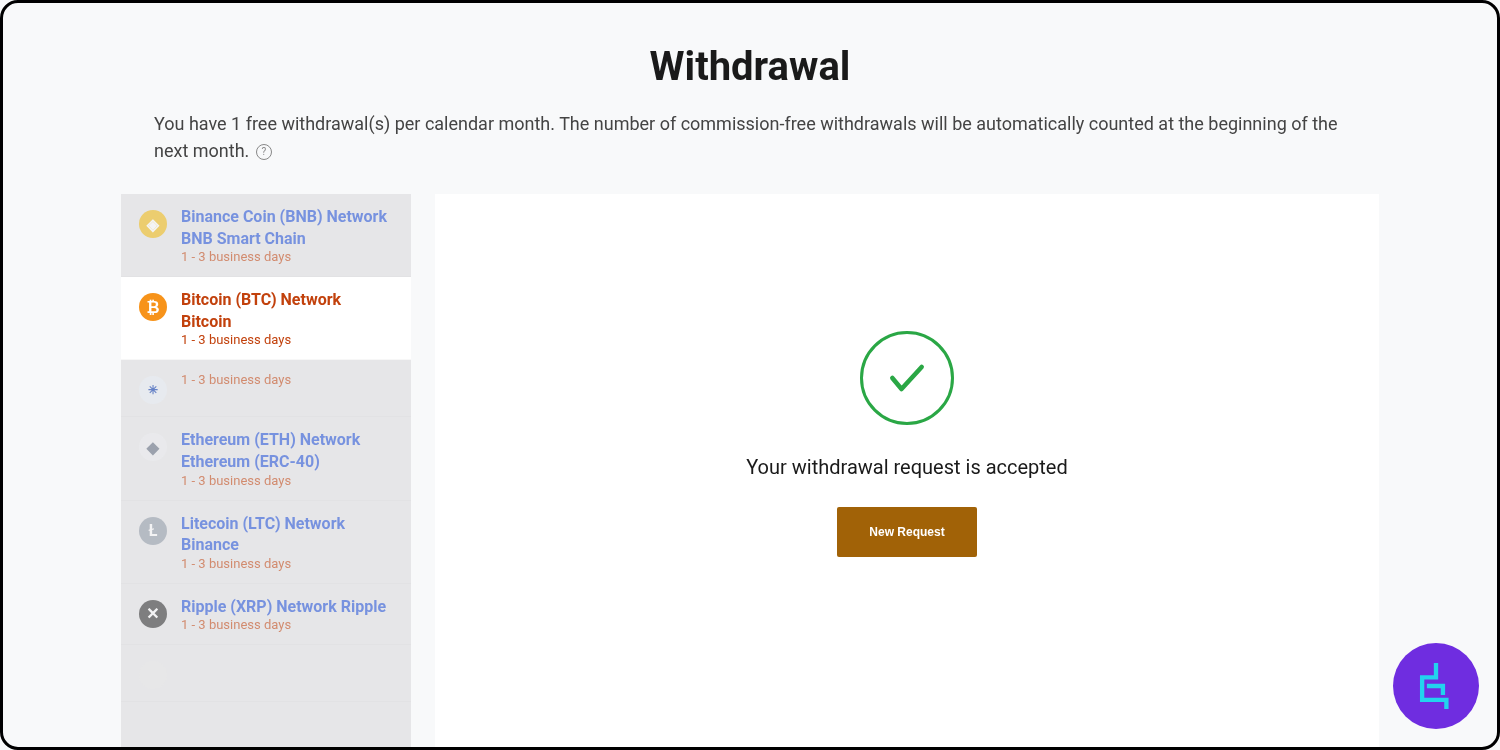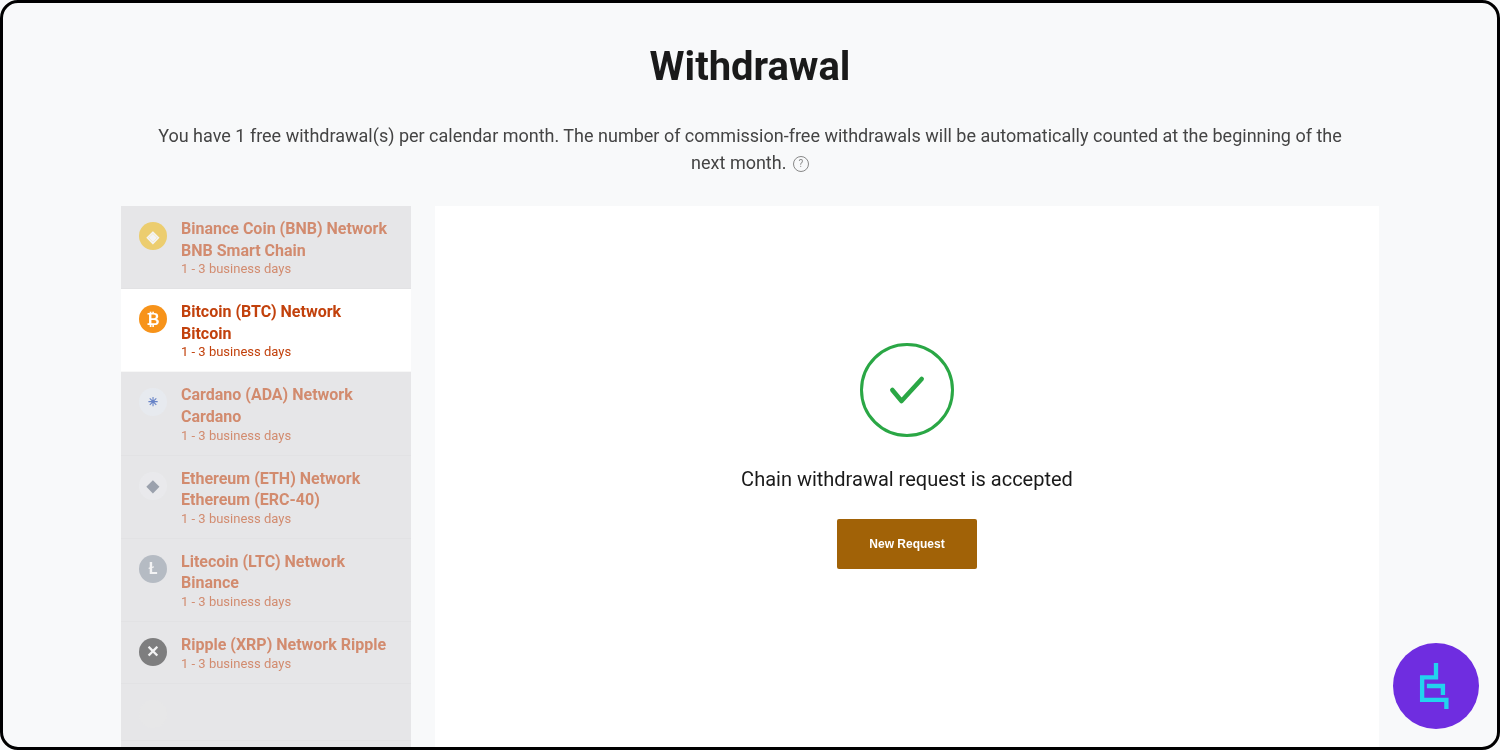--- a/index.html
+++ b/index.html
@@ -20,25 +20,25 @@
   overflow: hidden;
 }
 .page-title {
   text-align: center;
   font-size: 40px;
   font-weight: 700;
   color: #1a1a1a;
   margin-top: 40px;
 }
 .subtitle {
-  text-align: center;
+  text-align: left;
   font-size: 18px;
   color: #444;
   max-width: 1240px;
-  margin: 32px auto 0;
+  margin: 20px auto 0;
   line-height: 1.5;
   padding: 0 24px;
 }
 .help-icon {
   display: inline-flex;
   align-items: center;
   justify-content: center;
   width: 16px;
   height: 16px;
   border: 1.5px solid #888;
@@ -88,21 +88,21 @@
   font-weight: 700;
   color: #fff;
 }
 .coin-info { flex: 1; }
 .coin-name {
   font-size: 16px;
   font-weight: 700;
   color: #c2410c;
   line-height: 1.35;
 }
-.coin-item:not(.selected) .coin-name { color: #c2410c; }
+.coin-item:not(.selected) .coin-name { color: #1d4ed8; }
 .coin-time {
   font-size: 13px;
   color: #c2410c;
 }
 .main-panel {
   flex: 1;
   background: #fff;
   display: flex;
   flex-direction: column;
   align-items: center;
@@ -179,21 +179,20 @@
         <div class="coin-item selected">
           <div class="coin-icon icon-btc">₿</div>
           <div class="coin-info">
             <div class="coin-name">Bitcoin (BTC) Network Bitcoin</div>
             <div class="coin-time">1 - 3 business days</div>
           </div>
         </div>
         <div class="coin-item">
           <div class="coin-icon icon-ada">✳</div>
           <div class="coin-info">
-            <div class="coin-name">Cardano (ADA) Network Cardano</div>
             <div class="coin-time">1 - 3 business days</div>
           </div>
         </div>
         <div class="coin-item">
           <div class="coin-icon icon-eth">◆</div>
           <div class="coin-info">
             <div class="coin-name">Ethereum (ETH) Network Ethereum (ERC-40)</div>
             <div class="coin-time">1 - 3 business days</div>
           </div>
         </div>
@@ -214,21 +213,21 @@
         <div class="coin-item">
           <div class="coin-icon icon-usdt"></div>
         </div>
       </div>
   <div class="main-panel">
     <div class="success-circle">
       <svg viewBox="0 0 24 24" fill="none" stroke="#2aa745" stroke-width="2.5" stroke-linecap="round" stroke-linejoin="round">
         <polyline points="4 12 9 18 20 6"></polyline>
       </svg>
     </div>
-    <div class="success-text">Chain withdrawal request is accepted</div>
+    <div class="success-text">Your withdrawal request is accepted</div>
     <button class="new-request-btn">New Request</button>
   </div>
 </div>
 
 <div class="brand-badge">
   <svg viewBox="0 0 60 60" fill="none" stroke="#22d3ee" stroke-width="5" stroke-linecap="square" stroke-linejoin="miter">
     <path d="M30 6 L30 20 L14 20 L14 46 L42 46 L42 54"></path>
     <path d="M22 30 L38 30 L38 38"></path>
   </svg>
 </div>

